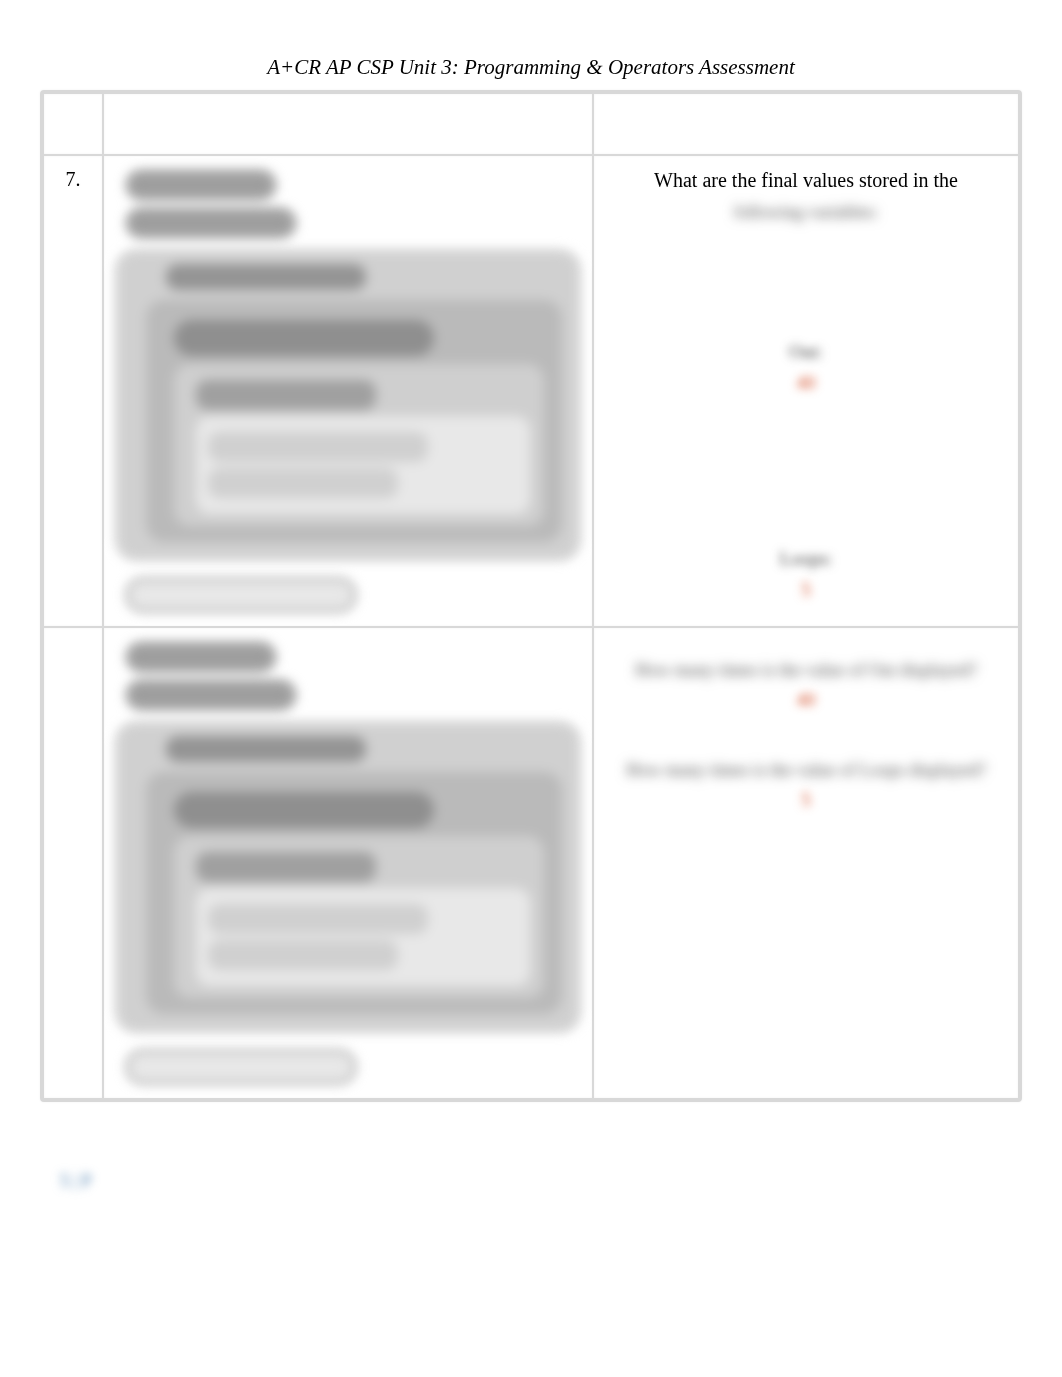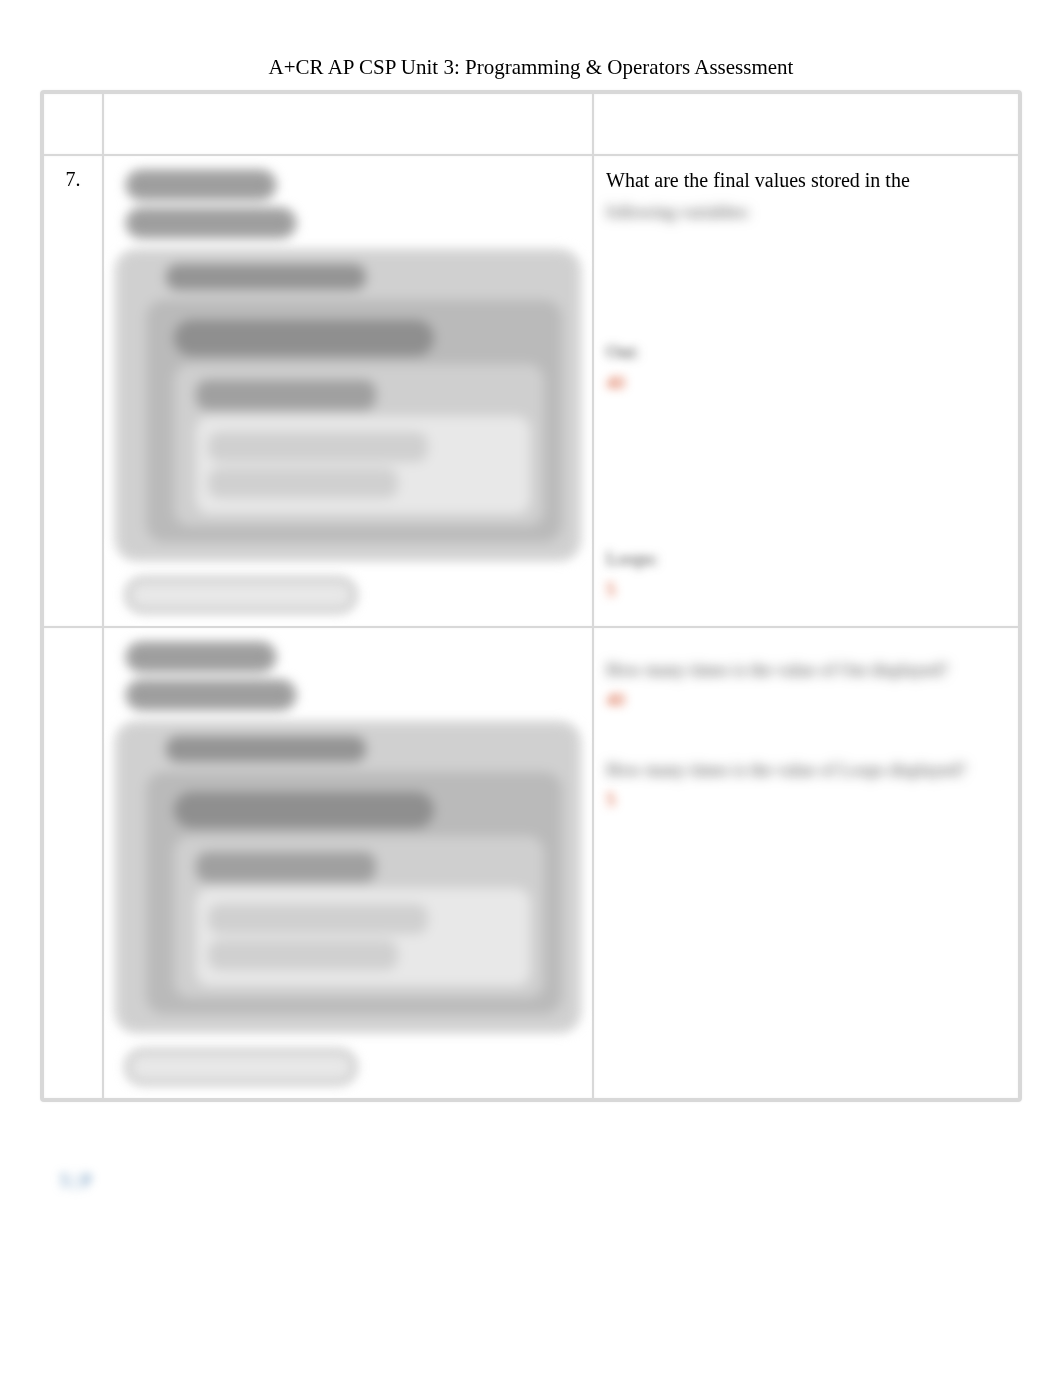--- a/index.html
+++ b/index.html
@@ -14,35 +14,37 @@
       height: 1377px;
       position: relative;
     }
     .page-title {
       text-align: center;
       font-size: 21px;
       font-weight: normal;
       padding-top: 55px;
       padding-bottom: 10px;
       color: #000;
+      font-style: italic;
     }
     .table-container {
       margin: 0 40px;
       border: 2px solid #d8d8d8;
       border-radius: 4px;
       filter: drop-shadow(0 0 1px rgba(0,0,0,0.05));
     }
     table {
       width: 100%;
       border-collapse: collapse;
     }
     td {
       border: 2px solid #d8d8d8;
       vertical-align: top;
       padding: 10px 12px;
+      text-align: center;
     }
     .col-num {
       width: 60px;
       font-size: 20px;
       text-align: center;
       padding-top: 12px;
     }
     .col-code {
       width: 490px;
       padding: 14px 12px;

